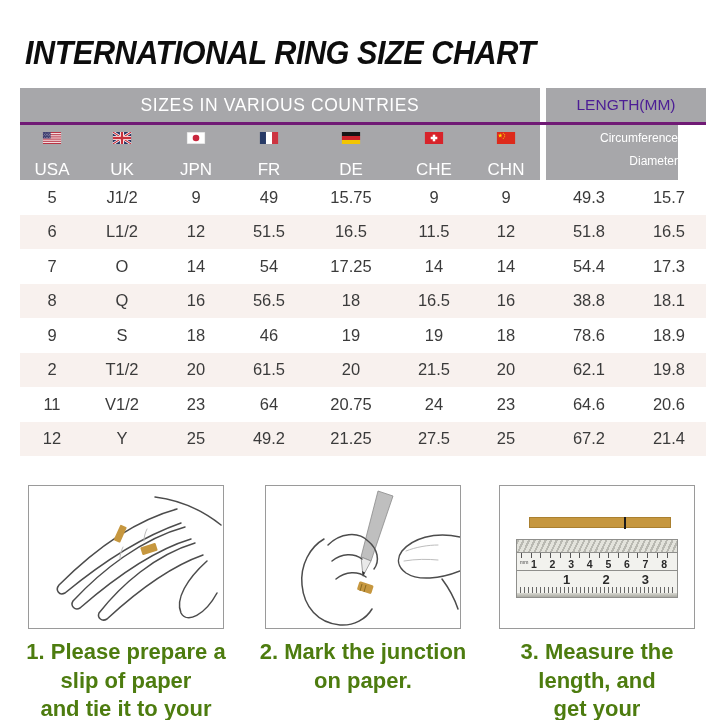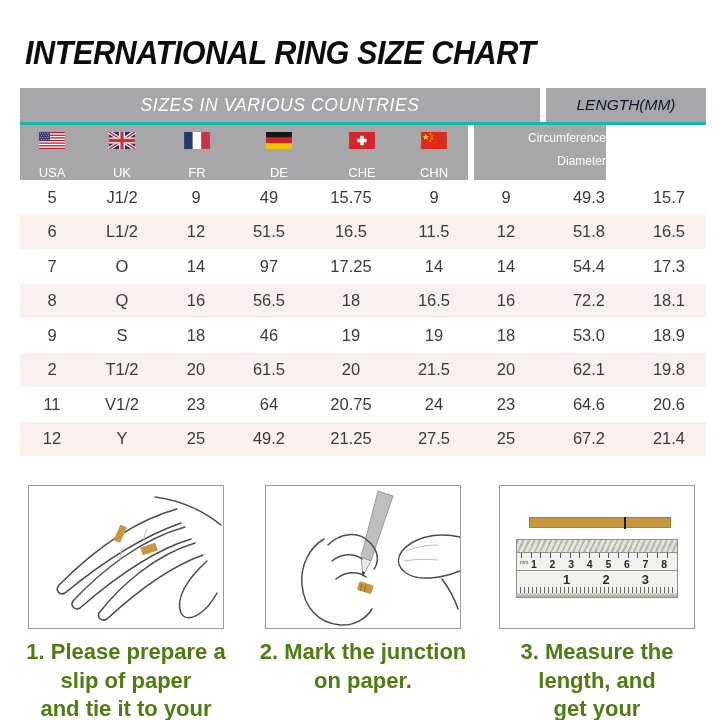--- a/index.html
+++ b/index.html
@@ -11,33 +11,33 @@
     margin:33px 0 0 25px;
     font-size:34px; font-weight:bold; font-style:italic;
     color:#0d0d0d; letter-spacing:-0.5px;
     transform:scaleX(.9); transform-origin:left center;
     white-space:nowrap;
   }
 
   
   .table-wrap{ width:686px; margin:16px 0 0 20px; }
 
-  .band{ display:flex; height:37px; border-bottom:3px solid #14b8a6;font-style:italic; }
+  .band{ display:flex; height:37px; border-bottom:3px solid #701a75; }
   .band-left{ width:520px; background:#a7a7aa; color:#fff; display:flex;
               align-items:center; justify-content:center; font-size:17.5px;
               letter-spacing:.6px; }
   .gutter{ width:6px; background:#fff; }
-  .band-right{ width:160px; background:#a7a7aa; color:#0f172a; display:flex;
+  .band-right{ width:160px; background:#a7a7aa; color:#4c1d95; display:flex;
                align-items:center; justify-content:center; font-size:15.5px; }
 
   .flag-row{ display:flex; height:55px; }
   .country-cell{ background:#a7a7aa; display:flex; flex-direction:column;
                  align-items:center; padding-top:7px; }
   .country-cell svg{ width:44px; height:29px; display:block; }
-  .country-label{ color:#fff; font-size:13px; margin-top:16px;text-align:right; }
+  .country-label{ color:#fff; font-size:17px; margin-top:16px;text-align:right; }
   .length-cell{ width:132px; background:#a7a7aa; display:flex;
                 align-items:flex-end; justify-content:center; gap:9px;
                 padding-bottom:7px;flex-direction:column; }
   .length-cell span{ color:#fff; font-size:12px; }
 
   .c0{width:64px}.c1{width:76px}.c2{width:72px}.c3{width:74px}.c4{width:90px}
   .c5{width:76px}.c6{width:68px}.spacer{width:6px}.c7{width:86px}.c8{width:74px}
 
   .data-row{ display:flex; height:34.5px; align-items:center; }
   .data-row.alt{ background:#f8f1ee; }
@@ -141,20 +141,27 @@
       <svg viewBox="0 0 44 29">
         <rect width="44" height="29" fill="#253464"></rect>
         <path d="M0,0 L44,29 M44,0 L0,29" stroke="#ffffff" stroke-width="6.5"></path>
         <path d="M0,0 L44,29 M44,0 L0,29" stroke="#c8303c" stroke-width="2.6"></path>
         <path d="M22,0 V29 M0,14.5 H44" stroke="#ffffff" stroke-width="10"></path>
         <path d="M22,0 V29 M0,14.5 H44" stroke="#c8303c" stroke-width="5.6"></path>
       </svg>
       <span class="country-label">UK</span>
     </div>
 
+    <div class="country-cell c2">
+      <svg viewBox="0 0 44 29">
+        <rect x="0.5" y="0.5" width="43" height="28" fill="#ffffff" stroke="#d8d8d8"></rect>
+        <circle cx="22" cy="14.5" r="8" fill="#c9273e"></circle>
+      </svg>
+      <span class="country-label">JPN</span>
+    </div>
 
     <div class="country-cell c3">
       <svg viewBox="0 0 44 29">
         <rect width="14.7" height="29" fill="#273a66"></rect>
         <rect x="14.7" width="14.6" height="29" fill="#ffffff"></rect>
         <rect x="29.3" width="14.7" height="29" fill="#cd3441"></rect>
       </svg>
       <span class="country-label">FR</span>
     </div>
 
@@ -220,50 +227,50 @@
         <div class="cell c5">11.5</div>
         <div class="cell c6">12</div>
         <div class="spacer"></div>
         <div class="cell c7">51.8</div>
         <div class="cell c8">16.5</div>
       </div>
       <div class="data-row">
         <div class="cell c0">7</div>
         <div class="cell c1">O</div>
         <div class="cell c2">14</div>
-        <div class="cell c3">97</div>
+        <div class="cell c3">54</div>
         <div class="cell c4">17.25</div>
         <div class="cell c5">14</div>
         <div class="cell c6">14</div>
         <div class="spacer"></div>
         <div class="cell c7">54.4</div>
         <div class="cell c8">17.3</div>
       </div>
       <div class="data-row alt">
         <div class="cell c0">8</div>
         <div class="cell c1">Q</div>
         <div class="cell c2">16</div>
         <div class="cell c3">56.5</div>
         <div class="cell c4">18</div>
         <div class="cell c5">16.5</div>
         <div class="cell c6">16</div>
         <div class="spacer"></div>
-        <div class="cell c7">72.2</div>
+        <div class="cell c7">38.8</div>
         <div class="cell c8">18.1</div>
       </div>
       <div class="data-row">
         <div class="cell c0">9</div>
         <div class="cell c1">S</div>
         <div class="cell c2">18</div>
         <div class="cell c3">46</div>
         <div class="cell c4">19</div>
         <div class="cell c5">19</div>
         <div class="cell c6">18</div>
         <div class="spacer"></div>
-        <div class="cell c7">53.0</div>
+        <div class="cell c7">78.6</div>
         <div class="cell c8">18.9</div>
       </div>
       <div class="data-row alt">
         <div class="cell c0">2</div>
         <div class="cell c1">T1/2</div>
         <div class="cell c2">20</div>
         <div class="cell c3">61.5</div>
         <div class="cell c4">20</div>
         <div class="cell c5">21.5</div>
         <div class="cell c6">20</div>

